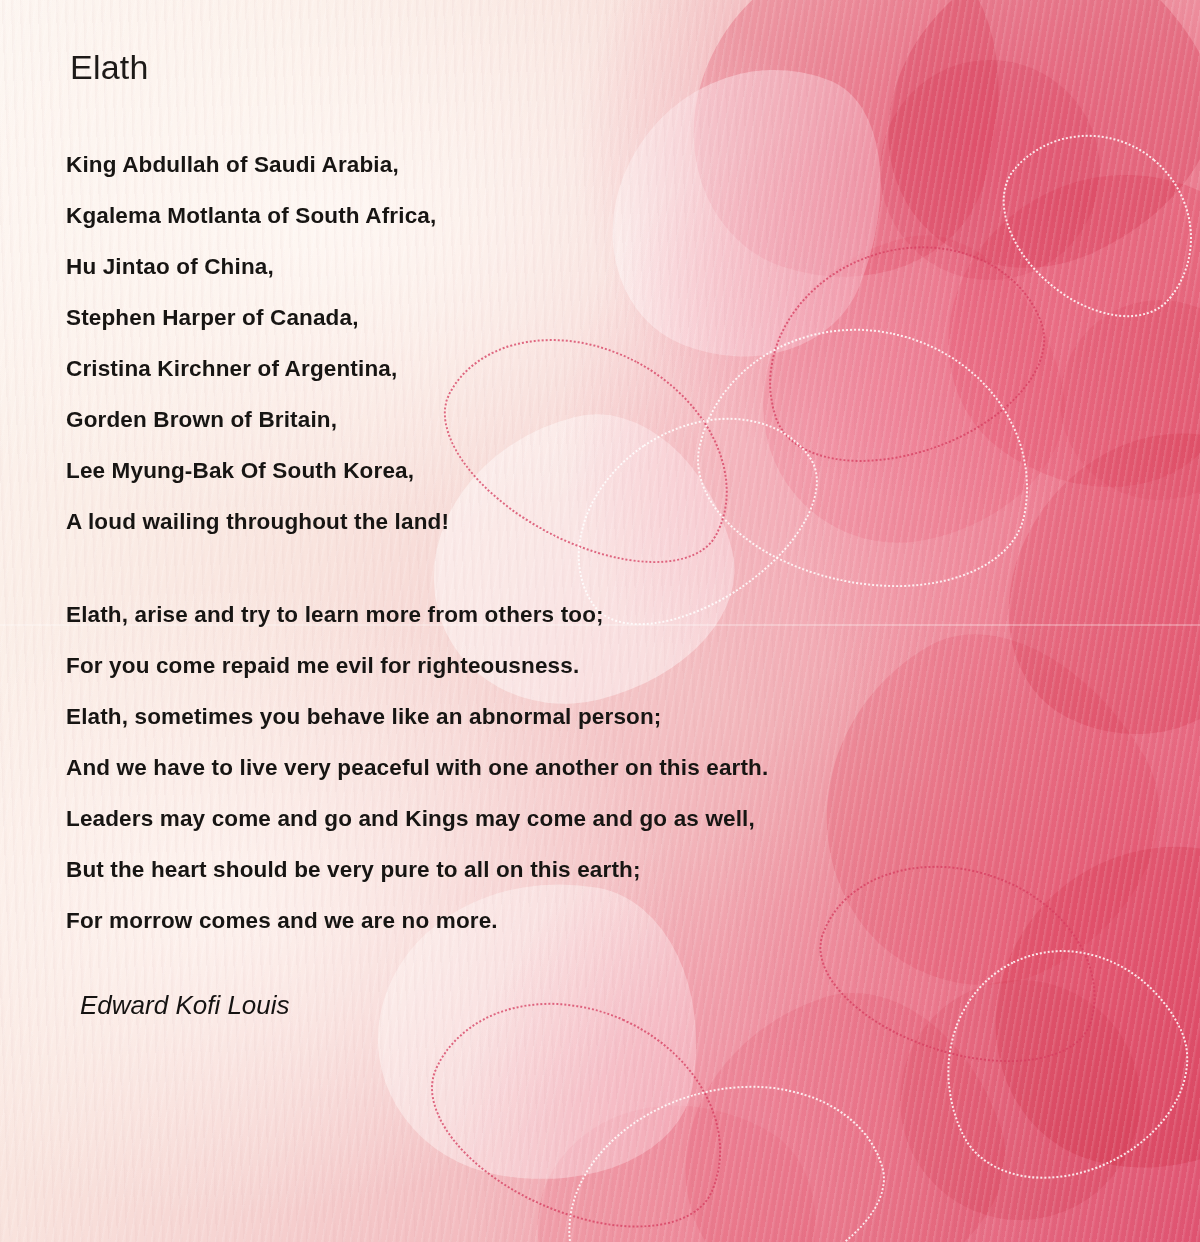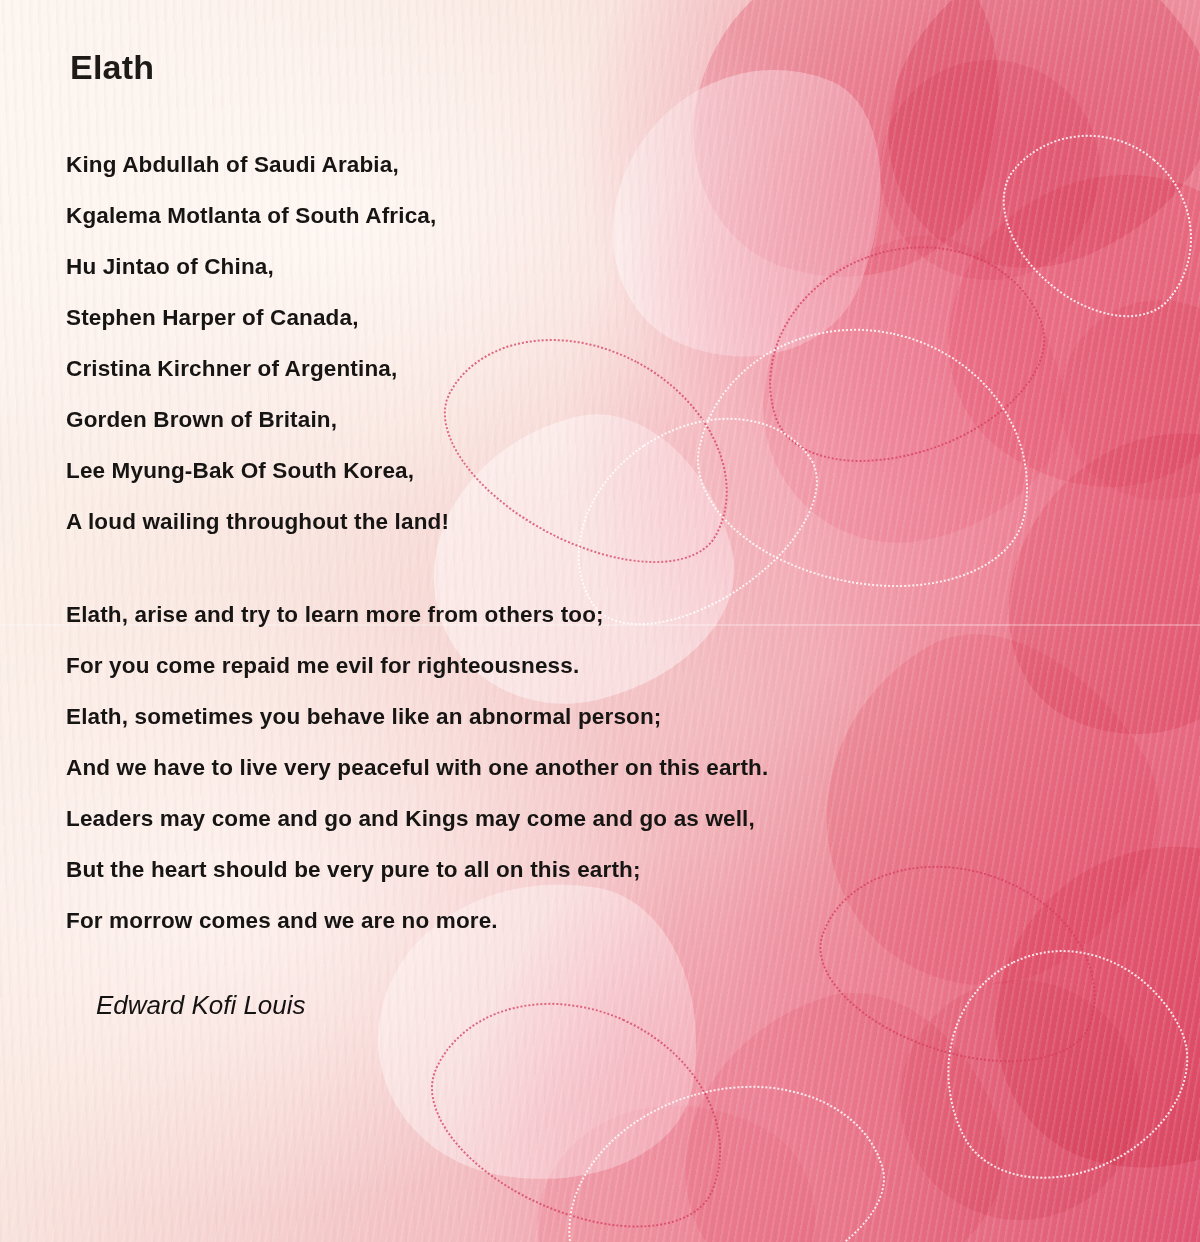--- a/index.html
+++ b/index.html
@@ -102,42 +102,42 @@
 
   
   .content {
     position: absolute;
     inset: 0;
     padding: 48px 60px 0 66px;
     box-sizing: border-box;
   }
   .poem-title {
     font-size: 34px;
-    font-weight: bold;
+    font-weight: normal;
     color: #1d1a18;
     margin: 0 0 52px 4px;
     letter-spacing: 0.2px;
   }
   .stanza {
     margin: 0 0 42px 0;
   }
   .line {
     font-size: 22.5px;
     font-weight: bold;
     color: #171513;
     line-height: 51px;
     white-space: pre;
     letter-spacing: 0.15px;
   }
   .author {
     margin-top: 44px;
     font-size: 26px;
     font-style: italic;
     color: #151312;
-    margin-left: 30px;
+    margin-left: 14px;
   }
 </style>
 </head>
 <body>
 
 <div class="page">
 
   <div class="bg">
     <div class="bg-base"></div>
 

